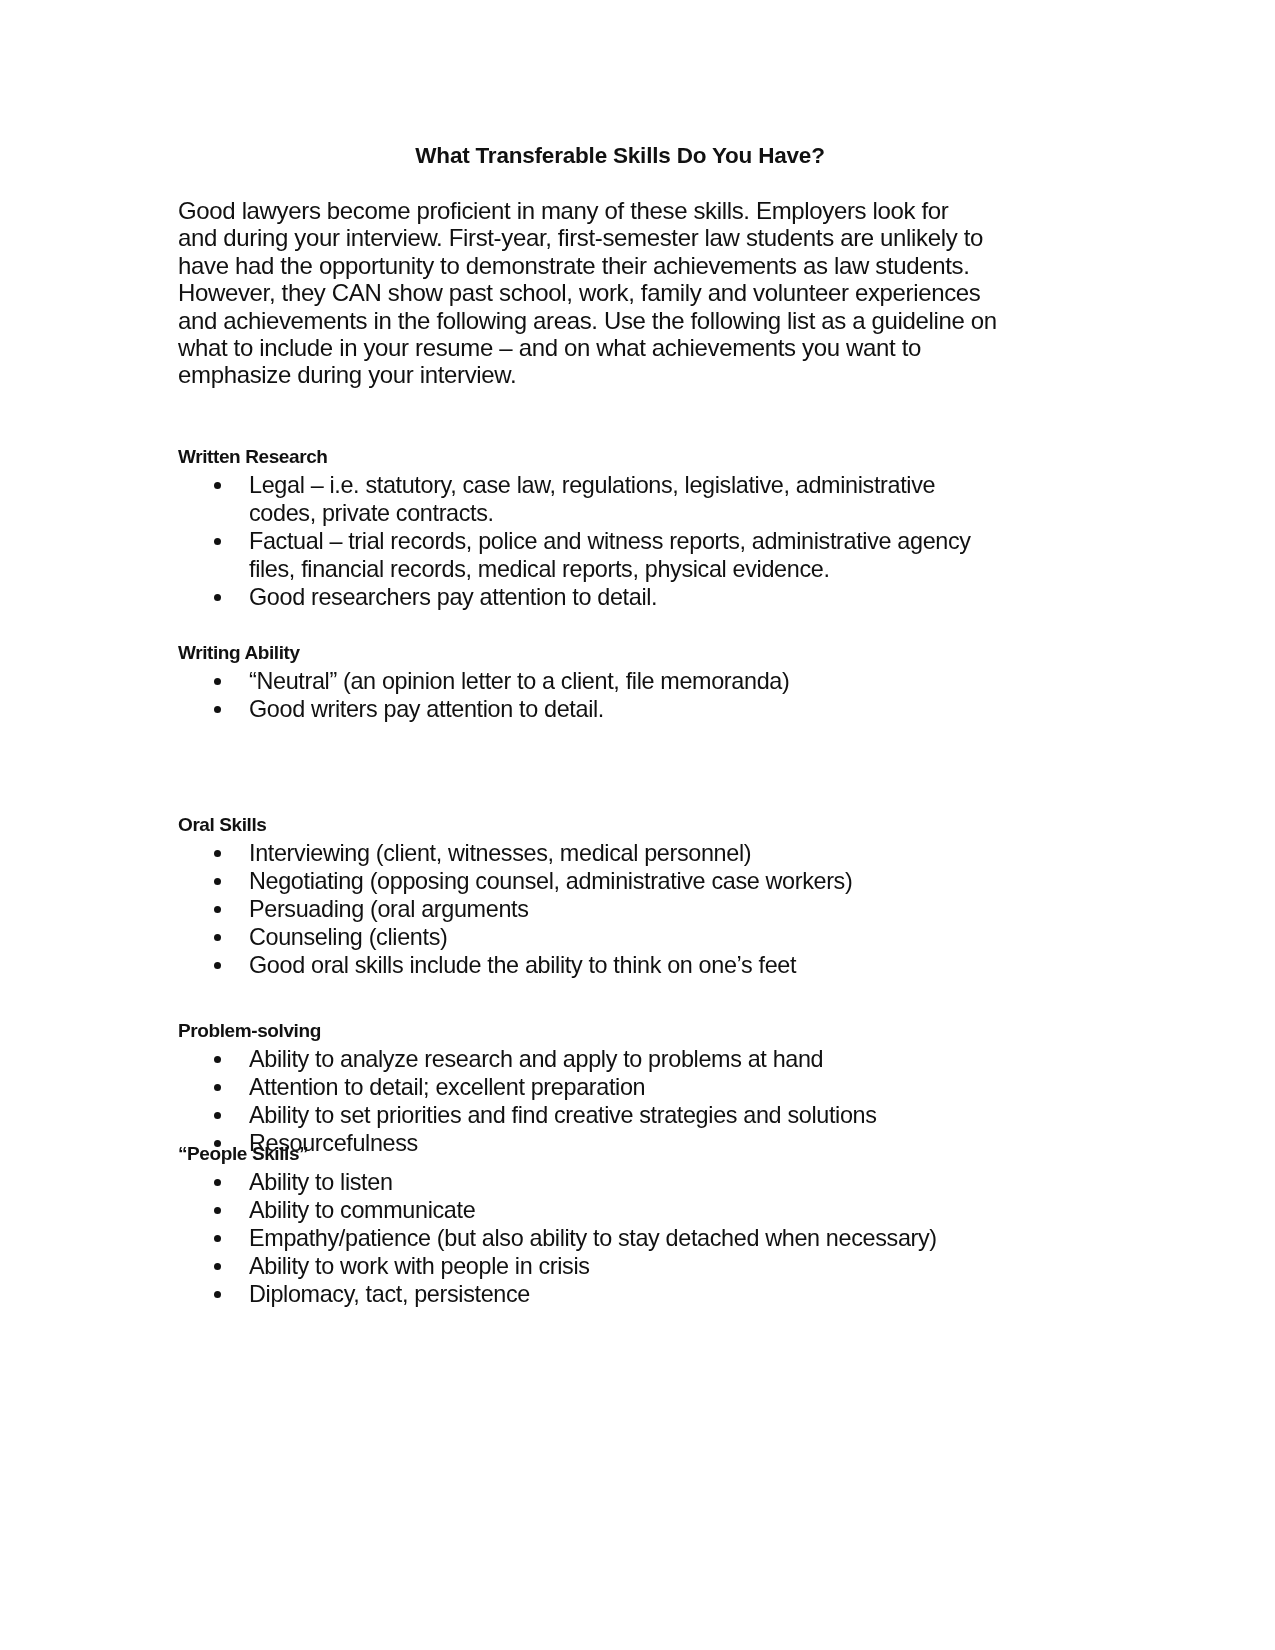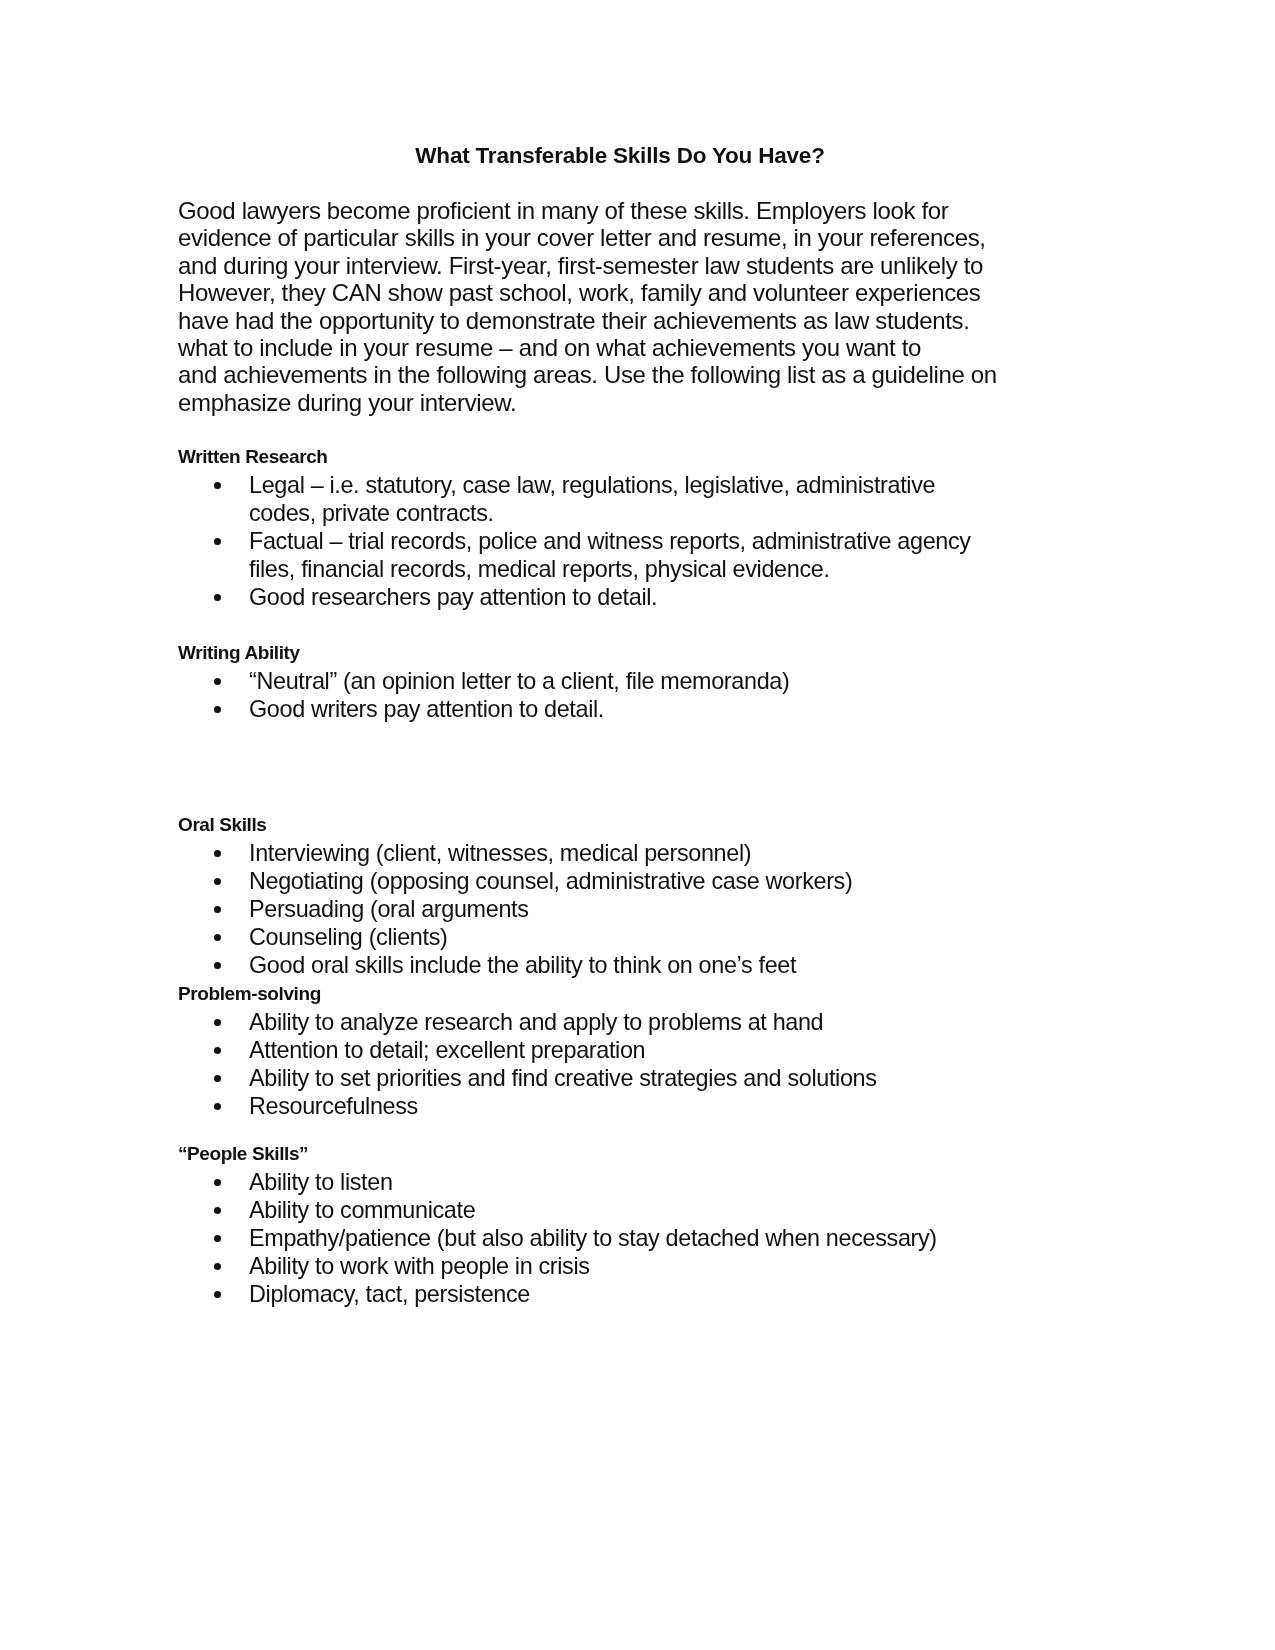--- a/index.html
+++ b/index.html
@@ -19,26 +19,25 @@
     .bullet { position: absolute; left: 36px; top: 11px; width: 7px; height: 7px; border-radius: 50%; background: #111; }
   </style>
 </head>
 <body>
 
 <div class="page">
   <div class="title">What Transferable Skills Do You Have?</div>
 
   <p class="intro">
     <span>Good lawyers become proficient in many of these skills.  Employers look for</span>
-    <span>evidence of particular skills in your cover letter and resume, in your references,</span>
     <span>and during your interview.  First-year, first-semester law students are unlikely to</span>
+    <span>have had the opportunity to demonstrate their achievements as law students.</span>
     <span>However, they CAN show past school, work, family and volunteer experiences</span>
-    <span>have had the opportunity to demonstrate their achievements as law students.</span>
+    <span>and achievements in the following areas. Use the following list as a guideline on</span>
     <span>what to include in your resume – and on what achievements you want to</span>
-    <span>and achievements in the following areas. Use the following list as a guideline on</span>
     <span>emphasize during your interview.</span>
   </p>
 
   <div class="section" style="top:443px;">
     <h2>Written Research</h2>
     <ul>
       <li><span class="bullet"></span><span class="txt"><span>Legal – i.e. statutory, case law, regulations, legislative, administrative</span><span>codes, private contracts.</span></span></li>
       <li><span class="bullet"></span><span class="txt"><span>Factual – trial records, police and witness reports, administrative agency</span><span>files, financial records, medical reports, physical evidence.</span></span></li>
       <li><span class="bullet"></span><span class="txt"><span>Good researchers pay attention to detail.</span></span></li>
     </ul>
@@ -56,21 +55,21 @@
     <h2>Oral Skills</h2>
     <ul>
       <li><span class="bullet"></span><span class="txt"><span>Interviewing (client, witnesses, medical personnel)</span></span></li>
       <li><span class="bullet"></span><span class="txt"><span>Negotiating (opposing counsel, administrative case workers)</span></span></li>
       <li><span class="bullet"></span><span class="txt"><span>Persuading (oral arguments</span></span></li>
       <li><span class="bullet"></span><span class="txt"><span>Counseling (clients)</span></span></li>
       <li><span class="bullet"></span><span class="txt"><span>Good oral skills include the ability to think on one’s feet</span></span></li>
     </ul>
   </div>
 
-  <div class="section" style="top:980px;">
+  <div class="section" style="top:1017px;">
     <h2>Problem-solving</h2>
     <ul>
       <li><span class="bullet"></span><span class="txt"><span>Ability to analyze research and apply to problems at hand</span></span></li>
       <li><span class="bullet"></span><span class="txt"><span>Attention to detail; excellent preparation</span></span></li>
       <li><span class="bullet"></span><span class="txt"><span>Ability to set priorities and find creative strategies and solutions</span></span></li>
       <li><span class="bullet"></span><span class="txt"><span>Resourcefulness</span></span></li>
     </ul>
   </div>
 
   <div class="section" style="top:1140px;">

